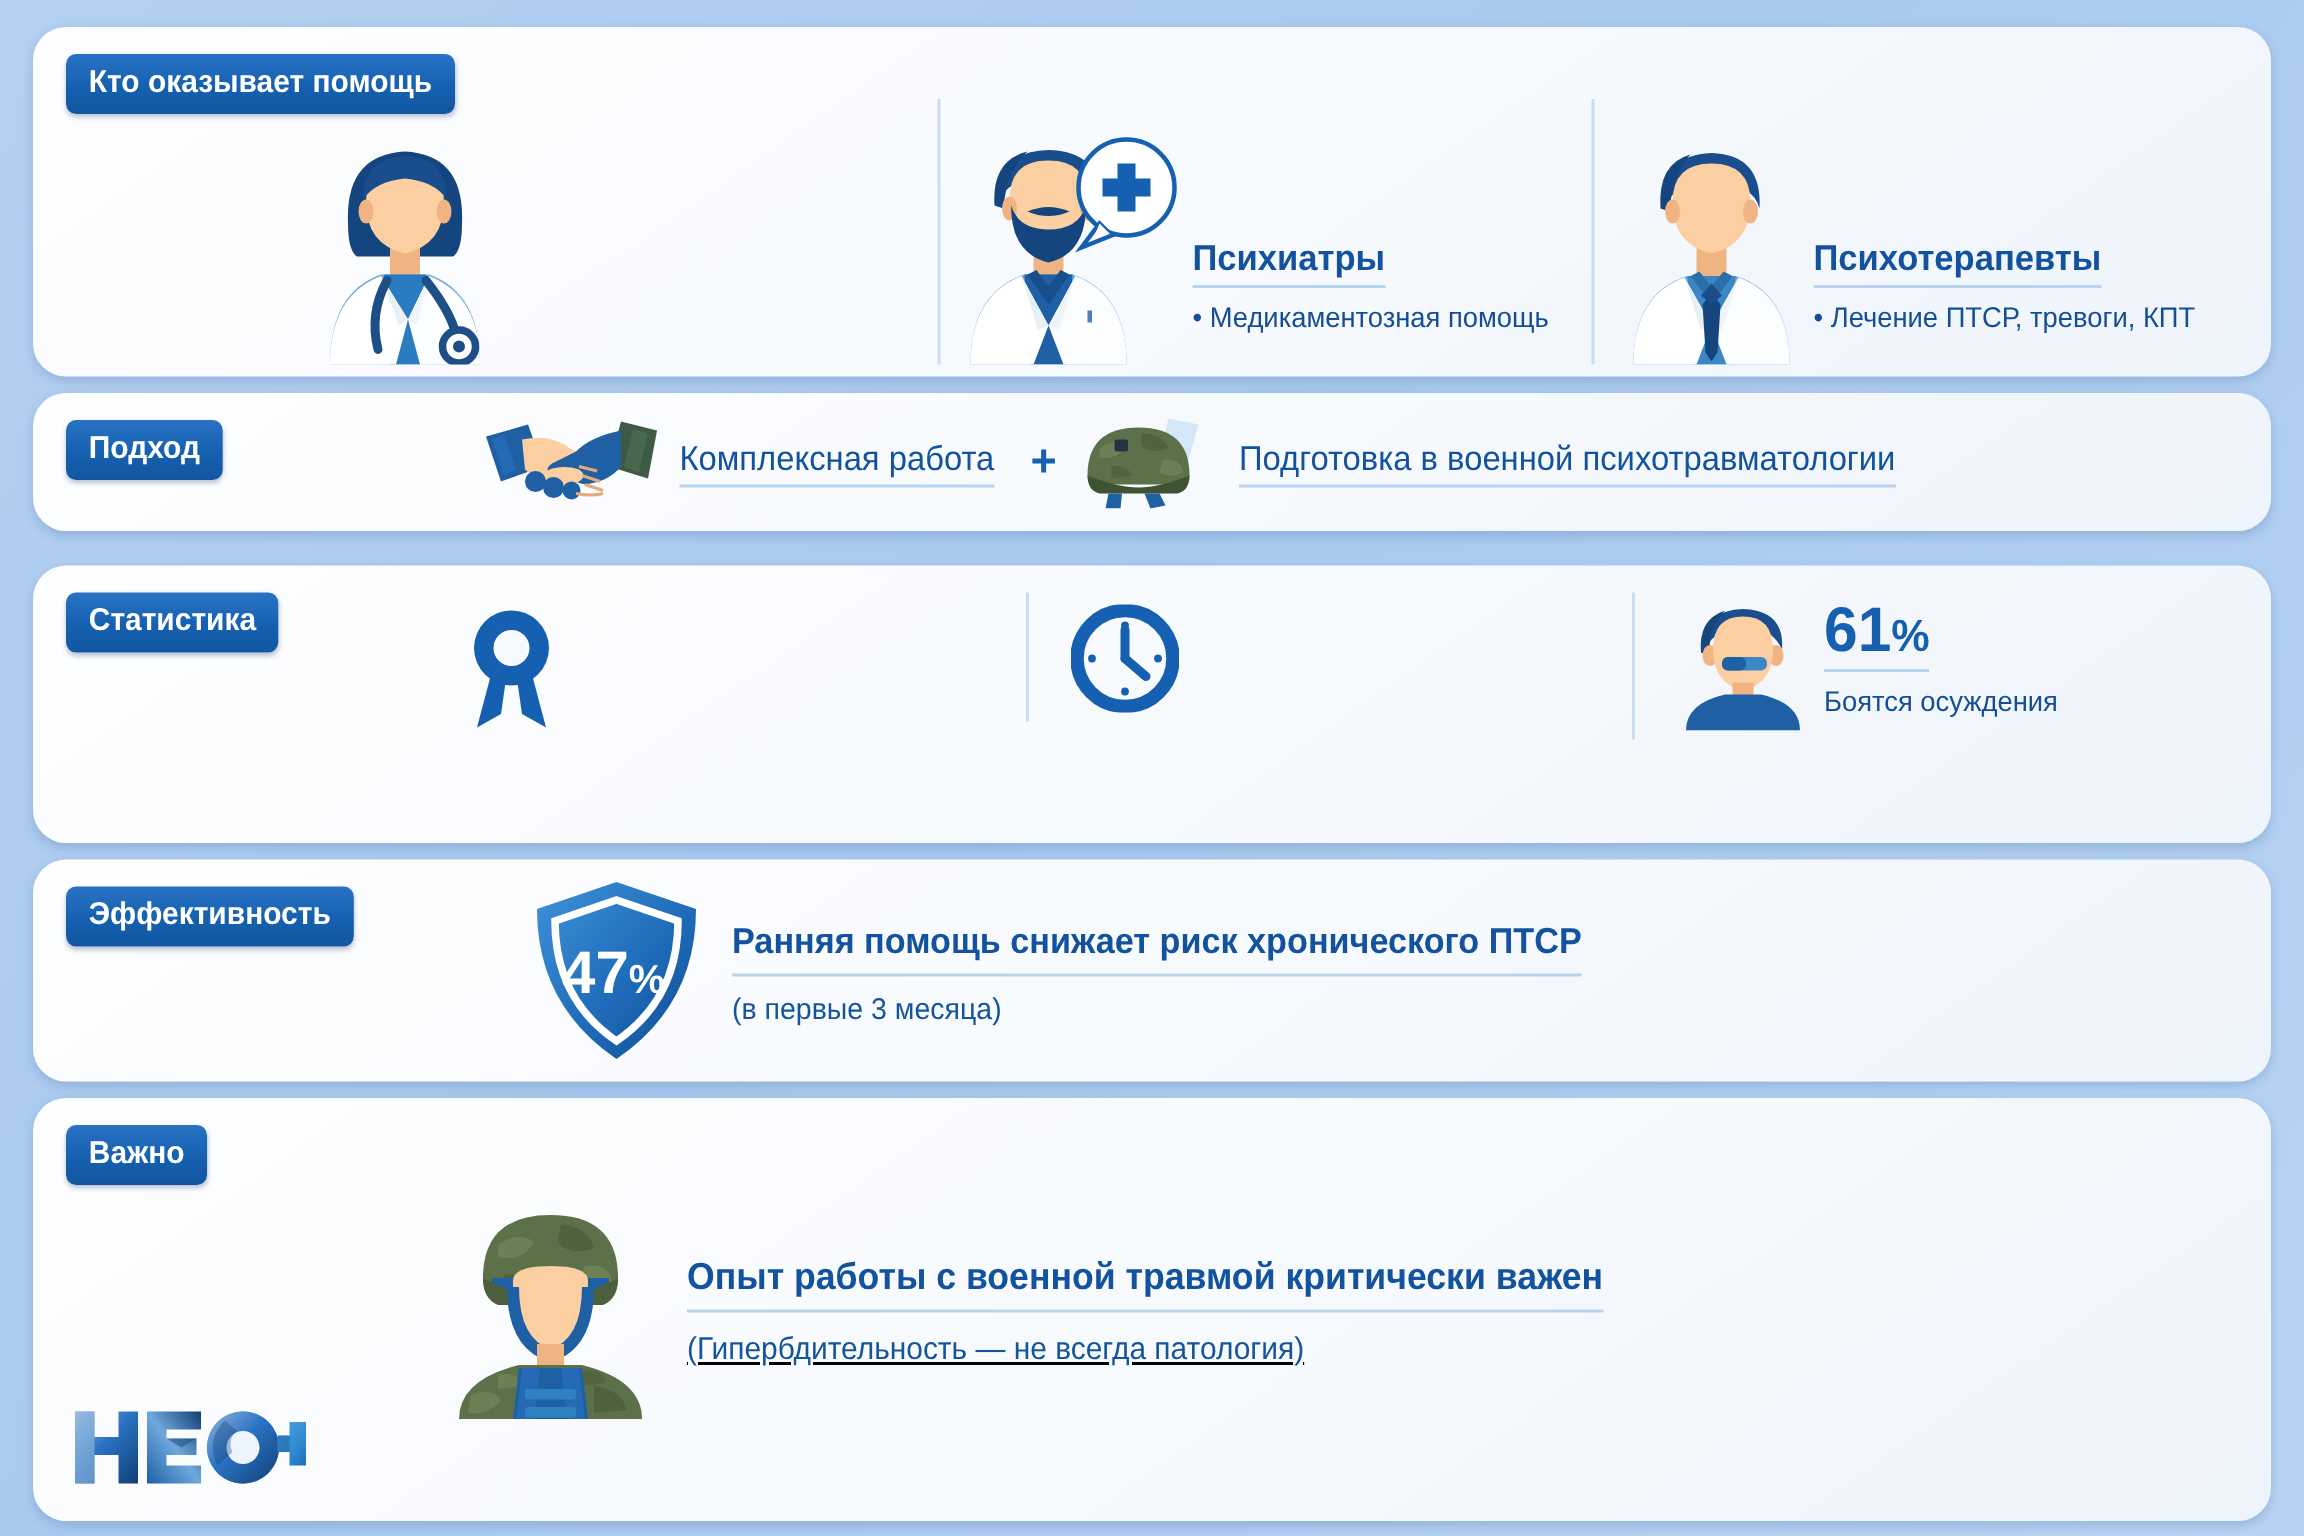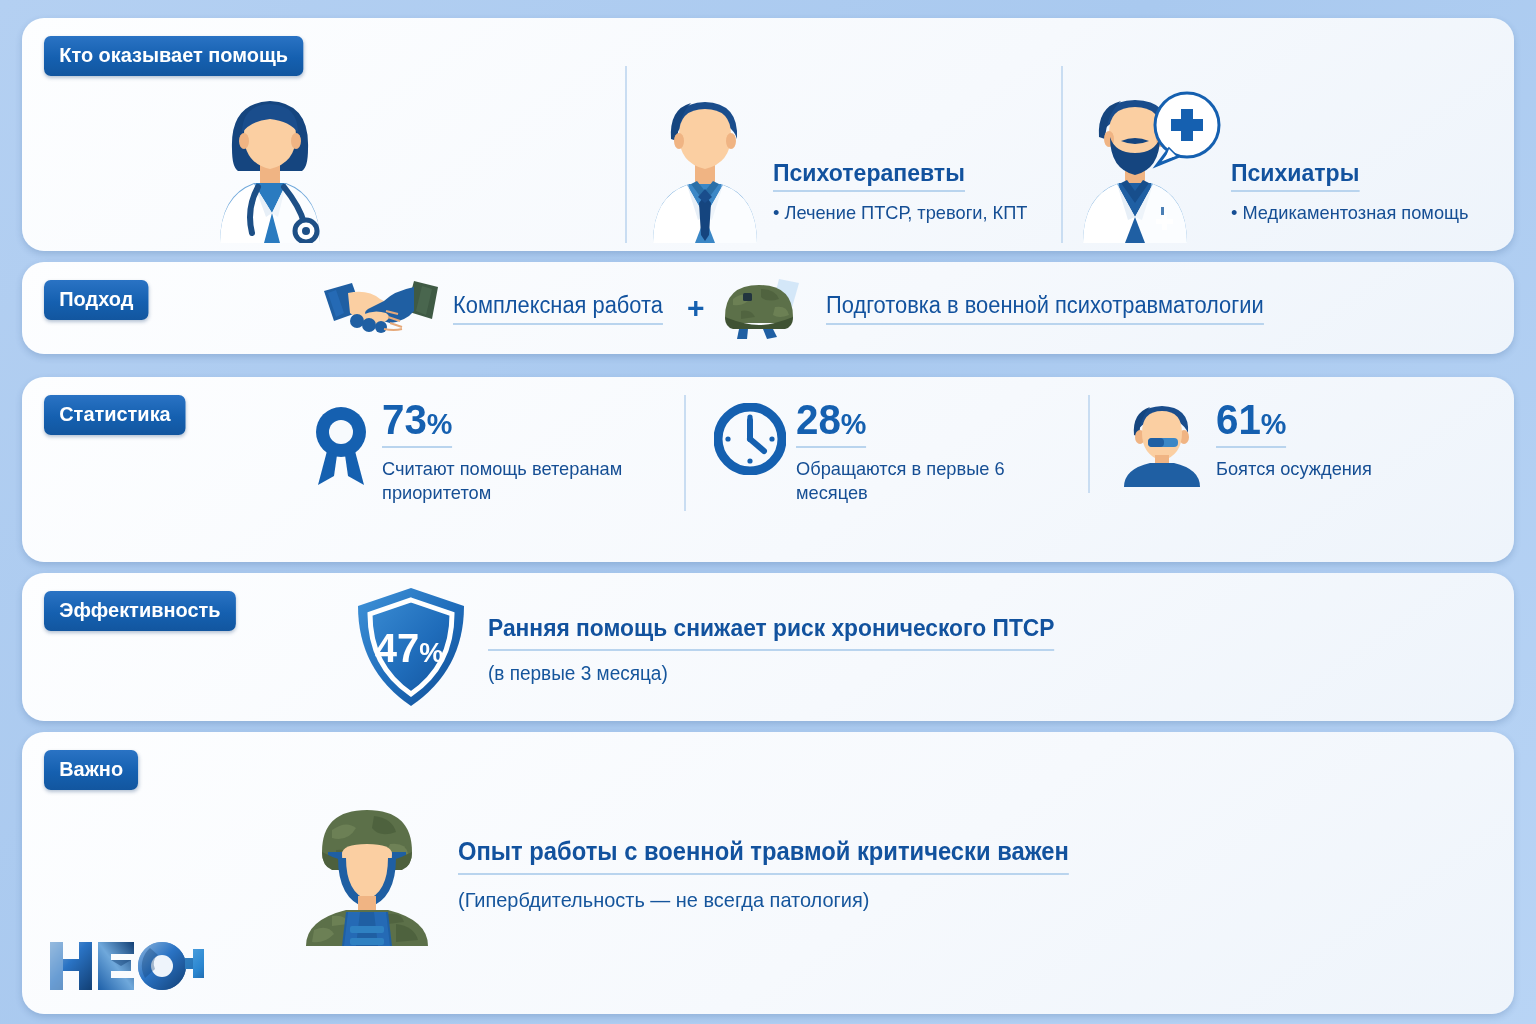--- a/index.html
+++ b/index.html
@@ -202,21 +202,21 @@
 
   
   .card-important { flex: 1 1 auto; }
   .imp-row {
     position: absolute;
     left: 270px; right: 20px; top: 0; bottom: 0;
     display: flex;
     align-items: center;
     gap: 16px;
   }
-  .imp-text { padding-top: 2px; }
+  .imp-text { padding-top: 2px; text-decoration: underline; }
   .imp-main {
     color: #12529e;
     font-size: 25px;
     font-weight: bold;
     border-bottom: 2px solid #b9d4ee;
     padding-bottom: 7px;
     display: inline-block;
     transform: scaleX(.95);
     transform-origin: left center;
     white-space: nowrap;
@@ -276,20 +276,64 @@
           <path d="M80 101 L66 130 L72 134Z" fill="#eef4fa"></path>
 
           <path d="M52 104 Q40 126 46 150" stroke="#1d4f86" stroke-width="6" fill="none" stroke-linecap="round"></path>
           <path d="M78 104 Q94 124 98 140" stroke="#1d4f86" stroke-width="6" fill="none" stroke-linecap="round"></path>
           <circle cx="100" cy="148" r="11" fill="#ffffff" stroke="#1d4f86" stroke-width="5"></circle>
           <circle cx="100" cy="148" r="4" fill="#1d4f86"></circle>
         </svg>
       </div>
 
       <div class="provider">
+        <svg class="prov-figure wide" viewBox="0 0 150 160">
+
+          <path d="M24 52 Q22 18 58 17 Q94 18 92 52 Q86 36 58 33 Q32 35 24 52Z" fill="#1a4d8c"></path>
+          <path d="M22 54 Q20 24 44 18 Q30 30 28 56Z" fill="#15457f"></path>
+
+          <rect x="48" y="76" width="20" height="26" fill="#f0b483"></rect>
+
+          <path d="M32 50 Q32 24 58 24 Q84 24 84 50 Q84 78 58 84 Q32 78 32 50Z" fill="#fbcfa2"></path>
+
+          <ellipse cx="32" cy="56" rx="5" ry="8" fill="#f0b483"></ellipse>
+          <ellipse cx="84" cy="56" rx="5" ry="8" fill="#f0b483"></ellipse>
+
+          <path d="M33 54 Q33 86 58 92 Q83 86 83 54 Q78 70 58 70 Q38 70 33 54Z" fill="#15457f"></path>
+
+          <path d="M44 58 Q58 52 72 58 Q58 64 44 58Z" fill="#15457f"></path>
+
+          <path d="M6 160 Q6 112 42 100 L74 100 Q110 112 110 160Z" fill="#6fa8db"></path>
+
+          <path d="M42 100 L74 100 L70 160 L46 160Z" fill="#1f5fa3"></path>
+          <path d="M44 100 L58 120 L72 100 L66 97 L58 108 L50 97Z" fill="#174e8c"></path>
+
+          <path d="M6 160 Q6 114 40 101 L58 134 L48 160Z" fill="#ffffff"></path>
+
+          <path d="M110 160 Q110 114 76 101 L58 134 L68 160Z" fill="#fbfdff"></path>
+          <path d="M40 101 L58 134 L51 137Z" fill="#e7eff7"></path>
+          <path d="M76 101 L58 134 L65 137Z" fill="#eef4fa"></path>
+
+          <rect x="85" y="130" width="5" height="17" fill="#ffffff"></rect>
+          <rect x="79" y="136" width="17" height="5" fill="#ffffff"></rect>
+          <rect x="84" y="124" width="3" height="8" fill="#4b7fb5"></rect>
+
+          <circle cx="110" cy="42" r="32" fill="#ffffff" stroke="#1560b0" stroke-width="3"></circle>
+          <path d="M92 66 L80 82 L100 74Z" fill="#ffffff" stroke="#1560b0" stroke-width="3"></path>
+          <path d="M92 66 L99 73 L88 76Z" fill="#ffffff"></path>
+
+          <path d="M104 26 h12 v10 h10 v12 h-10 v10 h-12 v-10 h-10 v-12 h10 z" fill="#1560b0"></path>
+        </svg>
+        <div class="prov-text">
+          <div class="prov-title">Психиатры</div>
+          <div class="prov-sub"><span>•</span> <span>Медикаментозная помощь</span></div>
+        </div>
+      </div>
+
+      <div class="provider">
         <svg class="prov-figure" viewBox="0 0 128 160">
 
           <path d="M32 56 Q30 20 64 19 Q98 20 96 56 Q92 40 64 36 Q40 38 32 56Z" fill="#1a4d8c"></path>
           <path d="M30 56 Q28 26 50 20 Q38 32 36 58Z" fill="#15457f"></path>
 
           <rect x="54" y="78" width="20" height="26" fill="#f0b483"></rect>
 
           <path d="M38 52 Q38 26 64 26 Q90 26 90 52 Q90 80 64 86 Q38 80 38 52Z" fill="#fbcfa2"></path>
 
           <ellipse cx="38" cy="58" rx="5" ry="8" fill="#f0b483"></ellipse>
@@ -309,64 +353,20 @@
 
           <path d="M64 112 L70 120 L68 152 L64 158 L60 152 L58 120Z" fill="#15457f"></path>
           <path d="M64 106 L71 114 L64 120 L57 114Z" fill="#1a4d8c"></path>
         </svg>
         <div class="prov-text">
           <div class="prov-title">Психотерапевты</div>
           <div class="prov-sub"><span>•</span> <span>Лечение ПТСР, тревоги, КПТ</span></div>
         </div>
       </div>
 
-      <div class="provider">
-        <svg class="prov-figure wide" viewBox="0 0 150 160">
-
-          <path d="M24 52 Q22 18 58 17 Q94 18 92 52 Q86 36 58 33 Q32 35 24 52Z" fill="#1a4d8c"></path>
-          <path d="M22 54 Q20 24 44 18 Q30 30 28 56Z" fill="#15457f"></path>
-
-          <rect x="48" y="76" width="20" height="26" fill="#f0b483"></rect>
-
-          <path d="M32 50 Q32 24 58 24 Q84 24 84 50 Q84 78 58 84 Q32 78 32 50Z" fill="#fbcfa2"></path>
-
-          <ellipse cx="32" cy="56" rx="5" ry="8" fill="#f0b483"></ellipse>
-          <ellipse cx="84" cy="56" rx="5" ry="8" fill="#f0b483"></ellipse>
-
-          <path d="M33 54 Q33 86 58 92 Q83 86 83 54 Q78 70 58 70 Q38 70 33 54Z" fill="#15457f"></path>
-
-          <path d="M44 58 Q58 52 72 58 Q58 64 44 58Z" fill="#15457f"></path>
-
-          <path d="M6 160 Q6 112 42 100 L74 100 Q110 112 110 160Z" fill="#6fa8db"></path>
-
-          <path d="M42 100 L74 100 L70 160 L46 160Z" fill="#1f5fa3"></path>
-          <path d="M44 100 L58 120 L72 100 L66 97 L58 108 L50 97Z" fill="#174e8c"></path>
-
-          <path d="M6 160 Q6 114 40 101 L58 134 L48 160Z" fill="#ffffff"></path>
-
-          <path d="M110 160 Q110 114 76 101 L58 134 L68 160Z" fill="#fbfdff"></path>
-          <path d="M40 101 L58 134 L51 137Z" fill="#e7eff7"></path>
-          <path d="M76 101 L58 134 L65 137Z" fill="#eef4fa"></path>
-
-          <rect x="85" y="130" width="5" height="17" fill="#ffffff"></rect>
-          <rect x="79" y="136" width="17" height="5" fill="#ffffff"></rect>
-          <rect x="84" y="124" width="3" height="8" fill="#4b7fb5"></rect>
-
-          <circle cx="110" cy="42" r="32" fill="#ffffff" stroke="#1560b0" stroke-width="3"></circle>
-          <path d="M92 66 L80 82 L100 74Z" fill="#ffffff" stroke="#1560b0" stroke-width="3"></path>
-          <path d="M92 66 L99 73 L88 76Z" fill="#ffffff"></path>
-
-          <path d="M104 26 h12 v10 h10 v12 h-10 v10 h-12 v-10 h-10 v-12 h10 z" fill="#1560b0"></path>
-        </svg>
-        <div class="prov-text">
-          <div class="prov-title">Психиатры</div>
-          <div class="prov-sub"><span>•</span> <span>Медикаментозная помощь</span></div>
-        </div>
-      </div>
-
     </div>
   </div>
 
   <div class="card card-approach">
     <div class="badge">Подход</div>
 
     <div class="approach-row">
       <svg width="118" height="62" viewBox="0 0 118 62">
 
         <path d="M2 14 L30 6 L40 34 L12 44Z" fill="#1f5fa3"></path>
@@ -423,41 +423,33 @@
 
     <div class="stats-row">
 
       <div class="stat">
         <svg class="stat-icon" width="62" height="86" viewBox="0 0 62 86">
           <circle cx="31" cy="29" r="25" fill="#1560b0"></circle>
           <circle cx="31" cy="29" r="12" fill="#f7fafd"></circle>
           <path d="M17 48 L8 82 L24 73 L27 52Z" fill="#1560b0"></path>
           <path d="M45 48 L54 82 L38 73 L35 52Z" fill="#1560b0"></path>
         </svg>
-        <div>
-          <div class="stat-val"><span>73</span><span class="pct">%</span></div>
-          <div class="stat-cap">Считают помощь ветеранам приоритетом</div>
-        </div>
       </div>
 
       <div class="stat">
         <svg class="stat-icon" width="72" height="72" viewBox="0 0 72 72">
           <circle cx="36" cy="36" r="32" fill="none" stroke="#1560b0" stroke-width="9"></circle>
           <circle cx="36" cy="36" r="23" fill="none" stroke="#f7fafd" stroke-width="3"></circle>
           <path d="M36 36 L36 17" stroke="#1560b0" stroke-width="6" stroke-linecap="round"></path>
           <path d="M36 36 L50 48" stroke="#1560b0" stroke-width="6" stroke-linecap="round"></path>
           <circle cx="36" cy="14" r="2.6" fill="#1560b0"></circle>
           <circle cx="58" cy="36" r="2.6" fill="#1560b0"></circle>
           <circle cx="36" cy="58" r="2.6" fill="#1560b0"></circle>
           <circle cx="14" cy="36" r="2.6" fill="#1560b0"></circle>
         </svg>
-        <div>
-          <div class="stat-val"><span>28</span><span class="pct">%</span></div>
-          <div class="stat-cap">Обращаются в первые 6 месяцев</div>
-        </div>
       </div>
 
       <div class="stat">
         <svg class="stat-icon" width="88" height="84" viewBox="0 0 88 84">
 
           <path d="M18 30 Q16 4 44 3 Q72 4 70 30 Q64 16 44 14 Q26 16 18 30Z" fill="#1a4d8c"></path>
           <path d="M16 32 Q14 10 32 4 Q22 14 21 34Z" fill="#15457f"></path>
 
           <ellipse cx="22" cy="34" rx="5" ry="7" fill="#f0b483"></ellipse>
           <ellipse cx="66" cy="34" rx="5" ry="7" fill="#f0b483"></ellipse>

